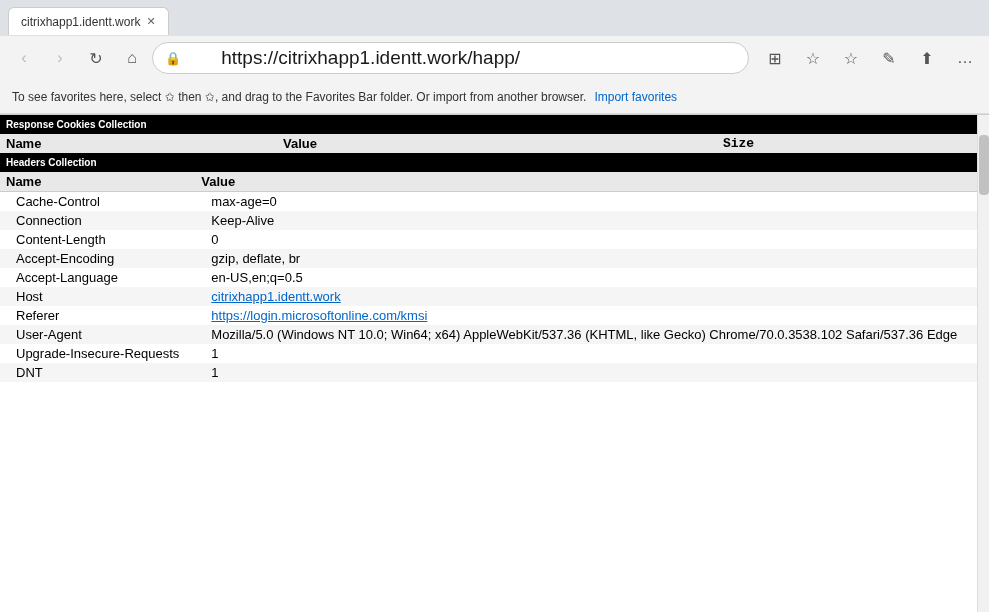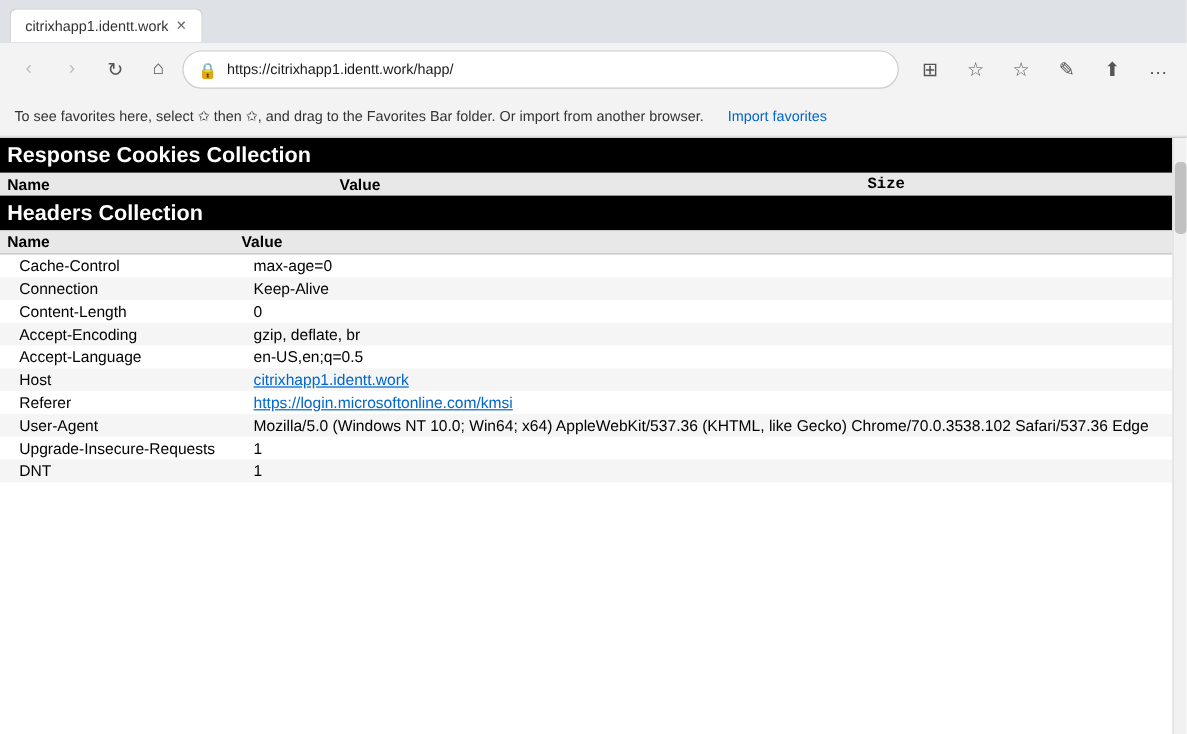--- a/index.html
+++ b/index.html
@@ -68,21 +68,21 @@
       display: flex;
       align-items: center;
       background: #fff;
       border: 1px solid #ccc;
       border-radius: 16px;
       padding: 4px 12px;
       height: 32px;
       gap: 8px;
     }
     .lock-icon { color: #555; font-size: 13px; }
-    .address-text { font-size: 12px; color: #1a1a1a; flex: 1; }
+    .address-text { font-size: 19px; color: #1a1a1a; flex: 1; margin-left: 32px; }
     .nav-icons {
       display: flex;
       align-items: center;
       gap: 6px;
       margin-left: 6px;
     }
     .nav-icon-btn {
       width: 32px;
       height: 32px;
       border: none;
@@ -103,21 +103,21 @@
       padding: 6px 12px;
       font-size: 12px;
       color: #333;
       display: flex;
       align-items: center;
       height: 34px;
     }
     .favorites-bar a {
       color: #0066cc;
       text-decoration: none;
-      margin-left: 20px;
+      margin-left: 8px;
     }
 
     
     .content-wrapper {
       display: flex;
       height: calc(612px - 114px);
       overflow: hidden;
     }
 
     
@@ -143,21 +143,21 @@
 
     
     .section-table {
       width: 100%;
       border-collapse: collapse;
     }
     .section-header {
       background: #000;
       color: #fff;
       font-weight: bold;
-      font-size: 18px;
+      font-size: 10px;
       padding: 4px 6px;
     }
     .col-header-row td {
       font-weight: bold;
       padding: 2px 6px;
       border-bottom: 1px solid #ccc;
       background: #e8e8e8;
     }
     .data-row td {
       padding: 2px 16px;

